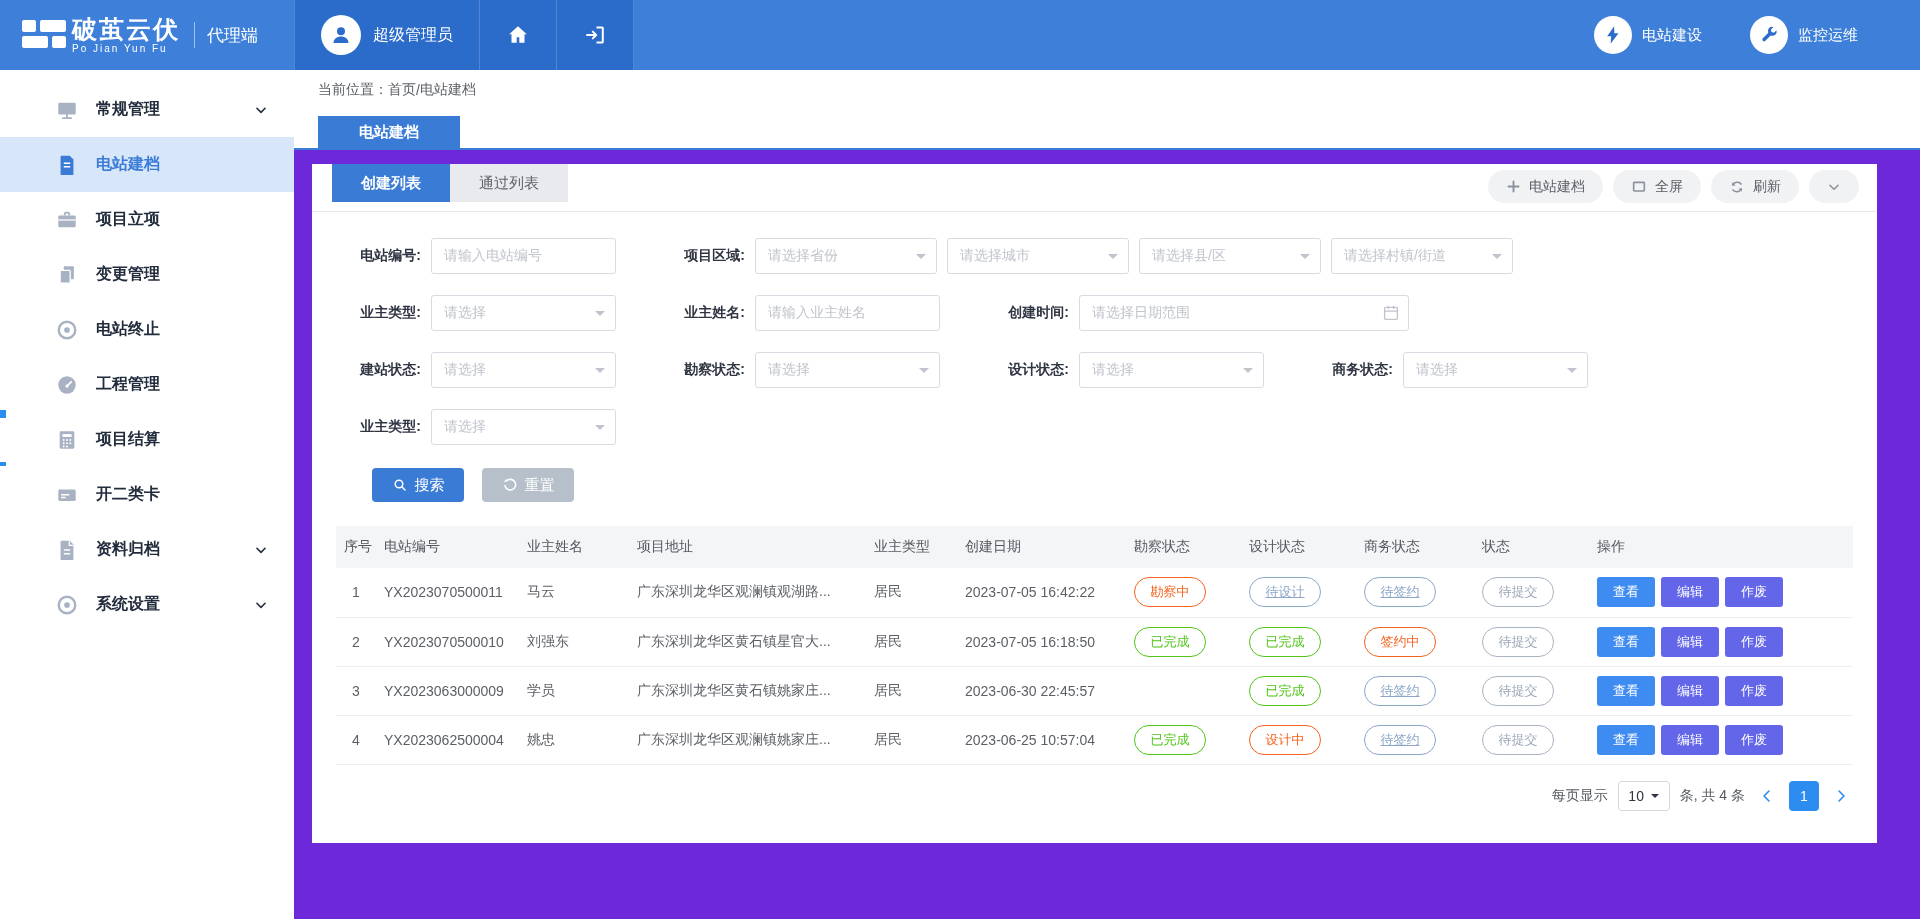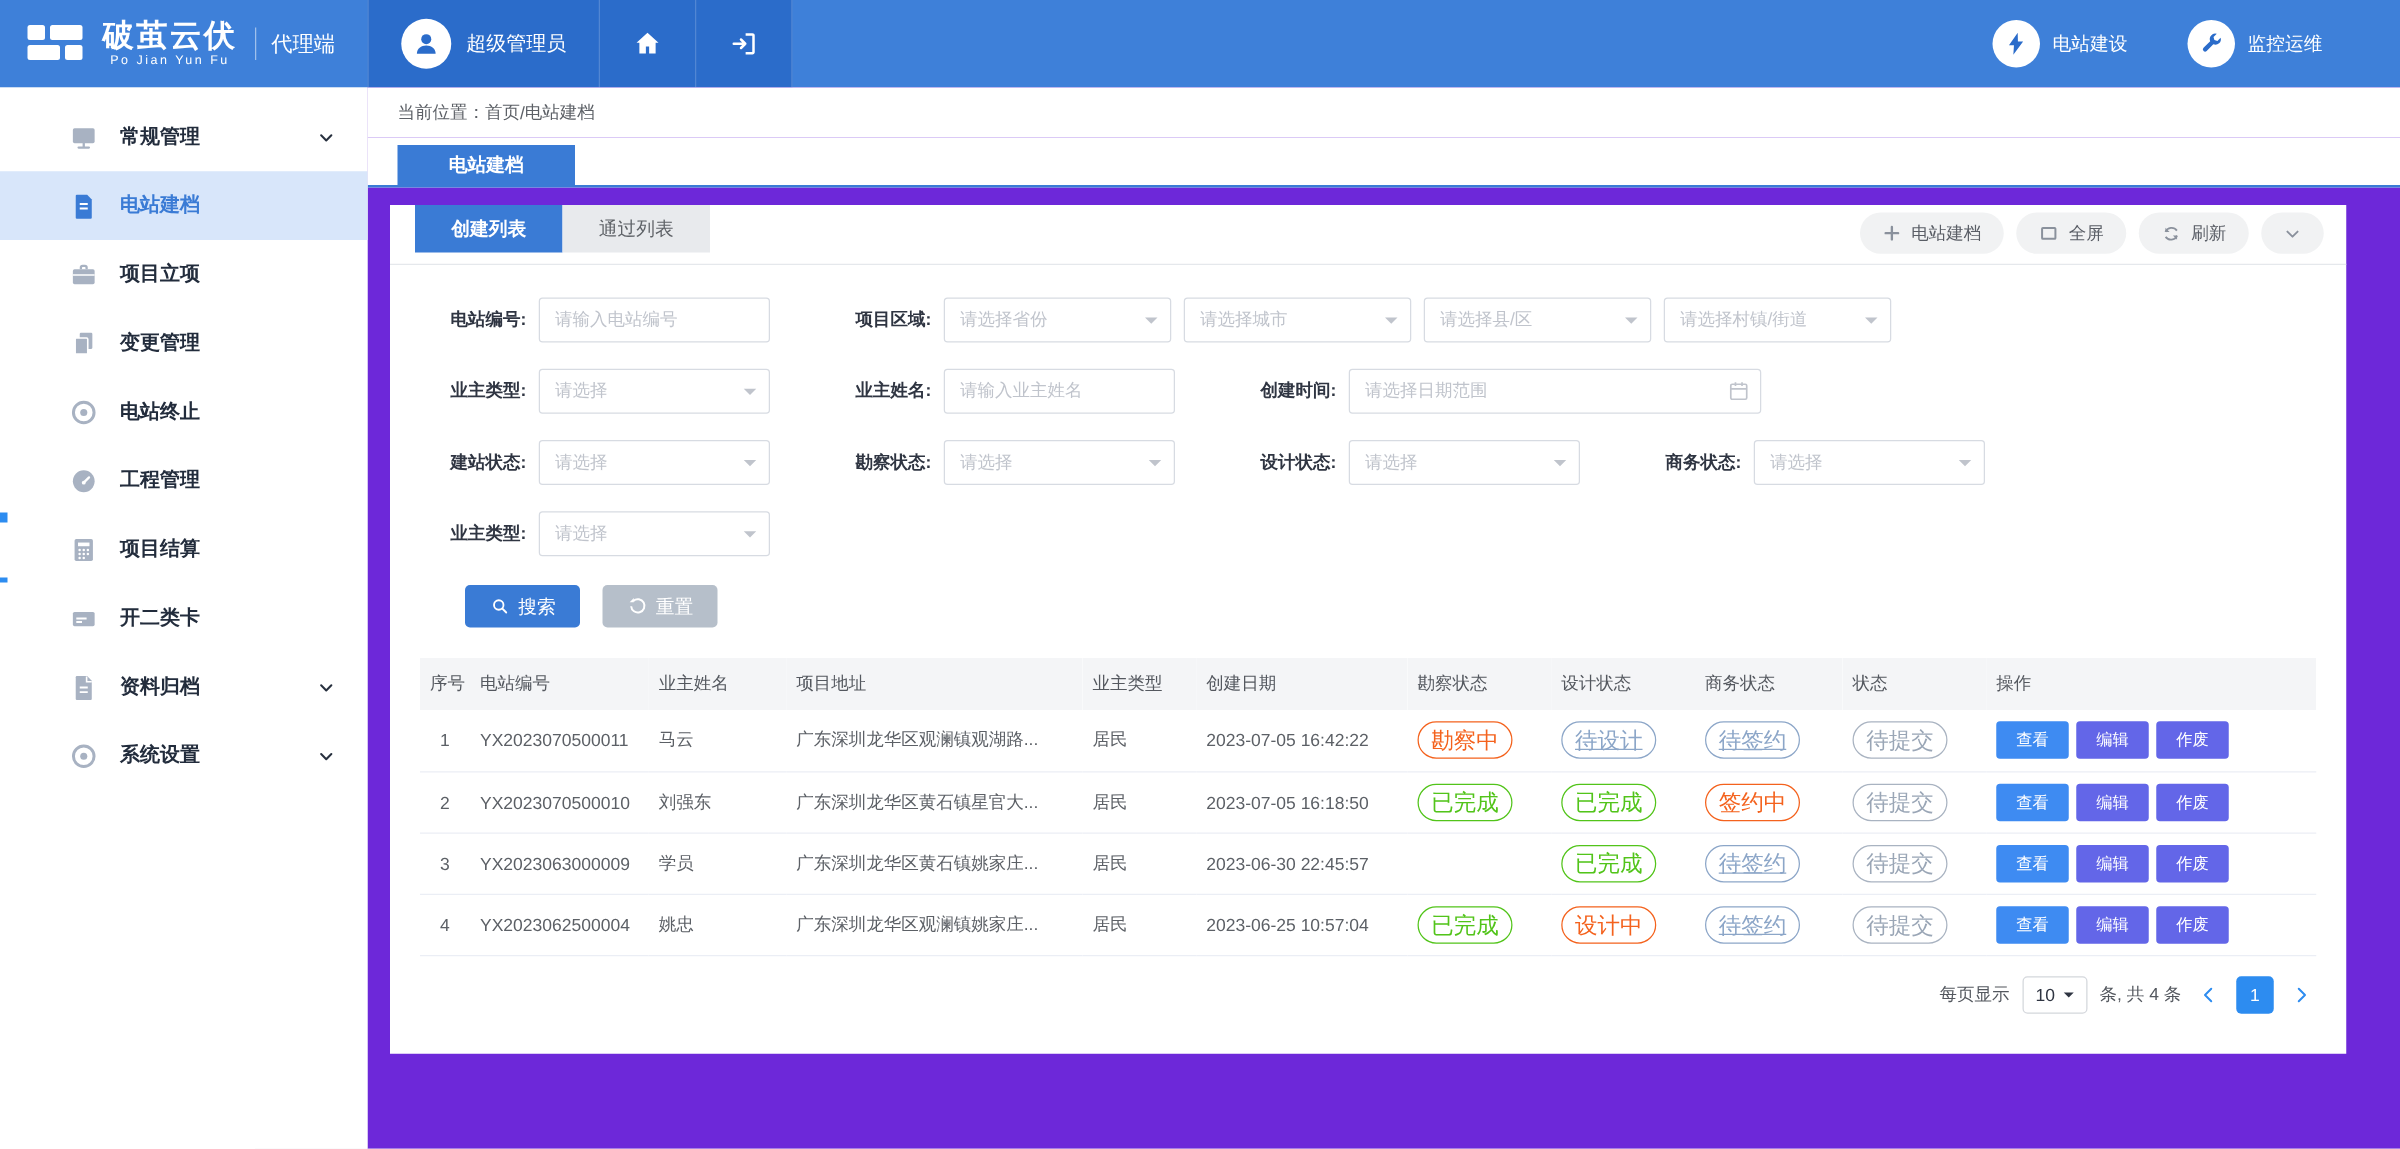--- a/index.html
+++ b/index.html
@@ -9,21 +9,21 @@
 
   
   .navbar { height:70px; background:var(--c-navbar,#3e80d9); display:flex; align-items:stretch; color:#fff; flex:none; }
   .nav-left { width:294px; display:flex; align-items:center; padding-left:22px; flex:none; }
   .logo-mark { width:46px; height:36px; position:relative; flex:none; }
   .logo-mark i { position:absolute; background:#fff; border-radius:2px; }
   .logo-mark .b1 { left:0; top:3px; width:14px; height:12px; }
   .logo-mark .b2 { left:18px; top:3px; width:26px; height:12px; }
   .logo-mark .b3 { left:0; top:19px; width:26px; height:12px; }
   .logo-mark .b4 { left:30px; top:19px; width:14px; height:12px; }
-  .logo-text { margin-left:14px; line-height:1.05;text-align:center; }
+  .logo-text { margin-left:4px; line-height:1.05; }
   .logo-title { font-size:25px; font-weight:bold; letter-spacing:2px; }
   .logo-sub { font-size:10px; letter-spacing:2px; margin-top:2px; }
   .nav-divider { width:1px; height:26px; background:rgba(255,255,255,.5); margin:0 12px 0 14px; }
   .agent { font-size:17px; }
   .nav-user-block { display:flex; background:var(--c-navbar_dark,#2b6cca); height:100%; }
   .nav-cell { display:flex; align-items:center; justify-content:center; padding:0 26px; border-right:1px solid rgba(255,255,255,.18); cursor:pointer; }
   .nav-cell:first-child { border-left:1px solid rgba(255,255,255,.18); }
   .avatar { width:40px; height:40px; border-radius:50%; background:#fff; display:flex; align-items:center; justify-content:center; color:var(--c-navbar_dark,#2b6cca); margin-right:12px; flex:none; }
   .user-name { font-size:16px; }
   .nav-right { margin-left:auto; display:flex; align-items:center; gap:48px; padding-right:62px; }
@@ -75,21 +75,21 @@
   .btn { height:34px; width:92px; border:none; border-radius:4px; color:#fff; font-size:15px; display:flex; align-items:center; justify-content:center; gap:7px; cursor:pointer; }
   .btn-search { background:var(--c-primary,#3a7bd5); }
   .btn-reset { background:#b6bfca; }
 
   
   .table-wrap { padding:24px 24px 0; flex:none; }
   table { width:100%; border-collapse:collapse; font-size:14px; color:#5c6066; table-layout:fixed; }
   thead th { height:42px; background:#f4f5f7; font-weight:normal; text-align:left; padding:0 8px; color:#54585f; white-space:nowrap; overflow:hidden; }
   tbody td { height:49px; border-bottom:1px solid #ebeef5; padding:0 8px; white-space:nowrap; overflow:hidden; }
   th.center, td.center { text-align:center; }
-  .badge { display:inline-flex; align-items:center; justify-content:center; min-width:72px; height:30px; padding:0 10px; border-radius:15px; border:1px solid; font-size:18px; background:#fff; }
+  .badge { display:inline-flex; align-items:center; justify-content:center; min-width:72px; height:30px; padding:0 10px; border-radius:15px; border:1px solid; font-size:13px; background:#fff; }
   .v-warn { color:var(--c-warn,#f4621d); border-color:var(--c-warn,#f4621d); }
   .v-done { color:var(--c-success,#52c41a); border-color:var(--c-success,#52c41a); }
   .v-pending { color:var(--c-pending,#8ca6c8); border-color:var(--c-pending,#8ca6c8);text-decoration:underline; }
   .v-gray { color:var(--c-muted,#9aa6b6); border-color:#a9b3c1; }
   .op-btn { width:58px; height:30px; border:none; border-radius:3px; color:#fff; font-size:13px; margin-right:6px; cursor:pointer; }
   .op-view { background:var(--c-view_btn,#3e8bf2); }
   .op-edit, .op-void { background:var(--c-edit_btn,#6366e8); }
 
   
   .pagination { display:flex; align-items:center; justify-content:flex-end; padding:16px 24px 0; font-size:14px; color:#54585f; gap:10px; }

